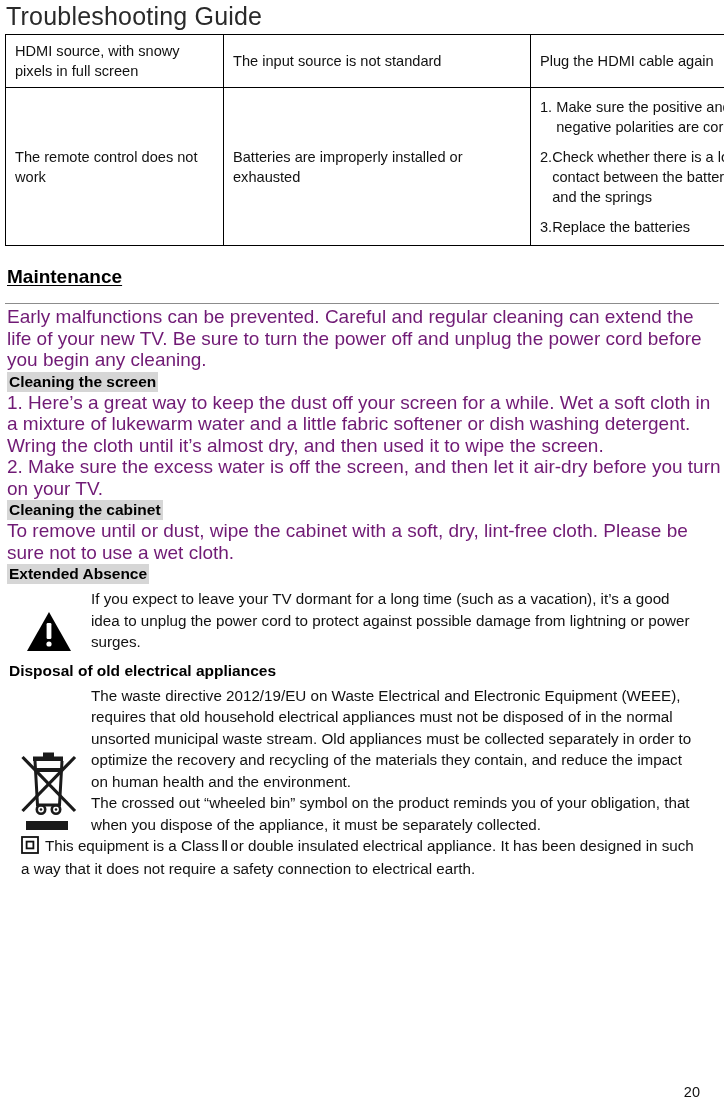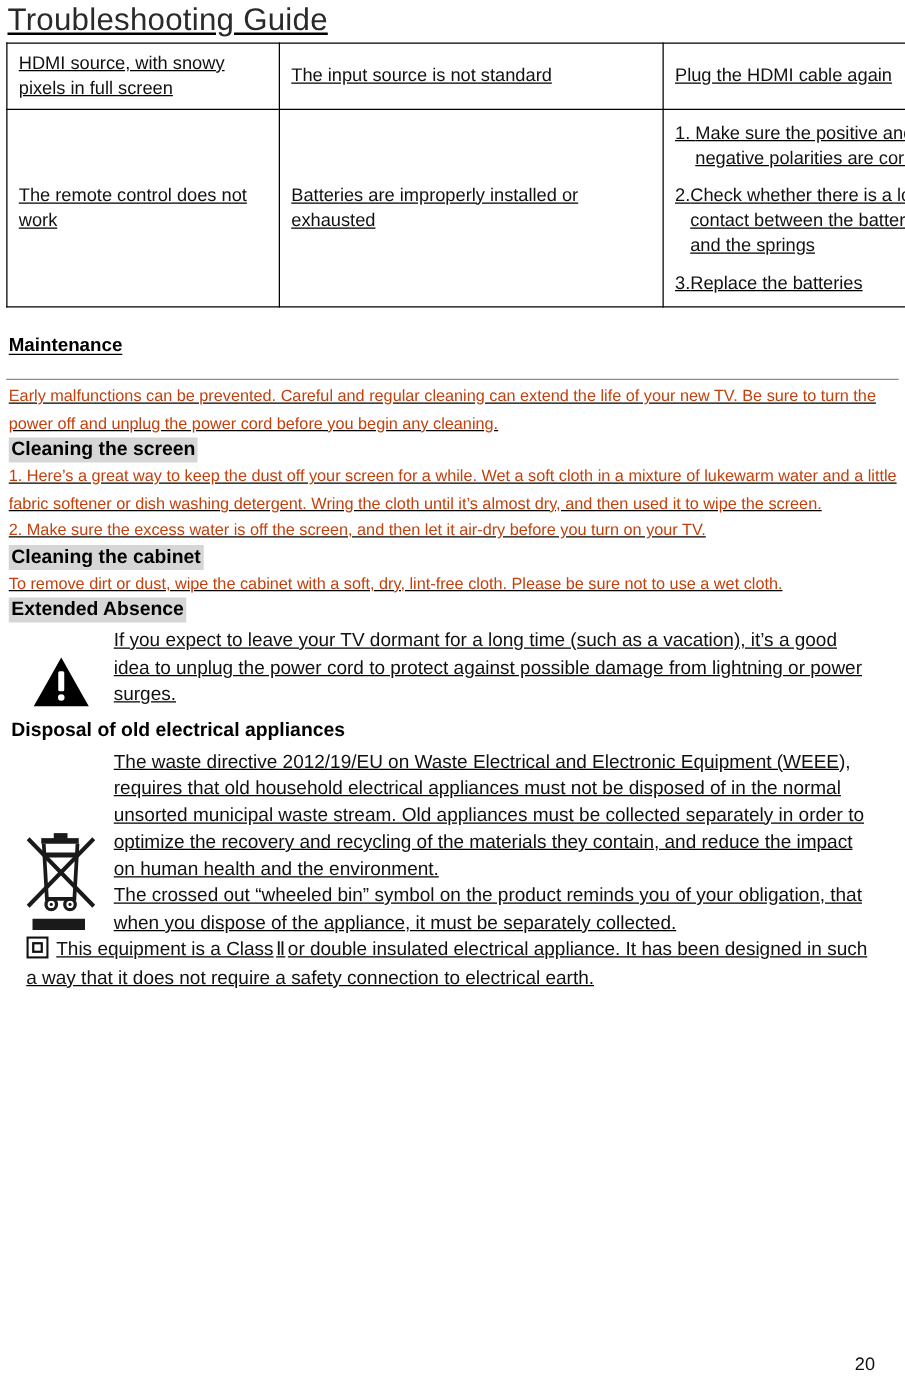--- a/index.html
+++ b/index.html
@@ -14,21 +14,20 @@
     font-family: "Liberation Sans", sans-serif;
     color: #000000;
     overflow: hidden;
   }
   .page {
     position: relative;
     width: 700px;
     height: 1112px;
     box-sizing: border-box;
     padding: 0 5px;
-    text-decoration: underline;
   }
 
   
   .doc-title {
     font-size: 25px;
     font-weight: 300;
     letter-spacing: 0.2px;
     color: #2a2a2a;
     line-height: 32px;
     margin: 0 0 2px 0;
@@ -59,21 +58,21 @@
   .step {
     display: flex;
     margin-bottom: 10px;
   }
   .step:last-child { margin-bottom: 2px; }
   .step .num { flex: 0 0 auto; white-space: pre; }
   .step .txt { flex: 1 1 auto; }
 
   
   .sec-underlined {
-    font-size: 15px;
+    font-size: 19px;
     font-weight: bold;
     line-height: 19px;
     margin: 21px 0 16px 2px;
     display: inline-block;
     text-decoration: underline;
     text-underline-offset: 2px;
   }
   .hr-rule {
     border: 0;
     border-top: 1px solid #8c8c8c;
@@ -95,24 +94,24 @@
     font-weight: bold;
     line-height: 20px;
     display: inline-block;
     margin: 8px 0 0 2px;
     padding: 0 2px;
     text-align: center;
   }
 
   
   p.body {
-    font-size: 13px;
+    font-size: 19px;
     line-height: 21.5px;
     margin: 0 0 0 2px;
-    color: #c2410c;
+    color: #701a75;
     width: 716px;
   }
 
   
   .icon-block {
     display: flex;
     align-items: flex-end;
     margin: 4px 0 0 2px;
   }
   .icon-block .icon-cell {
@@ -200,21 +199,21 @@
   <div>
     <div class="sec-underlined">Maintenance</div>
     <hr class="hr-rule">
     <p class="body">Early malfunctions can be prevented. Careful and regular cleaning can extend the life of your new TV. Be sure to turn the power off and unplug the power cord before you begin any cleaning.</p>
 
     <div class="sec-highlight">Cleaning the screen</div>
     <p class="body">1. Here’s a great way to keep the dust off your screen for a while. Wet a soft cloth in a mixture of lukewarm water and a little fabric softener or dish washing detergent. Wring the cloth until it’s almost dry, and then used it to wipe the screen.</p>
     <p class="body">2. Make sure the excess water is off the screen, and then let it air-dry before you turn on your TV.</p>
 
     <div class="sec-highlight">Cleaning the cabinet</div>
-    <p class="body">To remove dirt or dust, wipe the cabinet with a soft, dry, lint-free cloth. Please be sure not to use a wet cloth.</p>
+    <p class="body">To remove until or dust, wipe the cabinet with a soft, dry, lint-free cloth. Please be sure not to use a wet cloth.</p>
 
     <div class="sec-highlight">Extended Absence</div>
 
     <div class="icon-block">
       <div class="icon-cell">
         <svg class="warn-tri" width="46" height="42" viewBox="0 0 46 42">
           <polygon points="23,1 45,40 1,40" fill="#000000"></polygon>
           <rect x="20.6" y="12" width="4.8" height="16" rx="1.2" fill="#ffffff"></rect>
           <circle cx="23" cy="33" r="2.6" fill="#ffffff"></circle>
         </svg>

